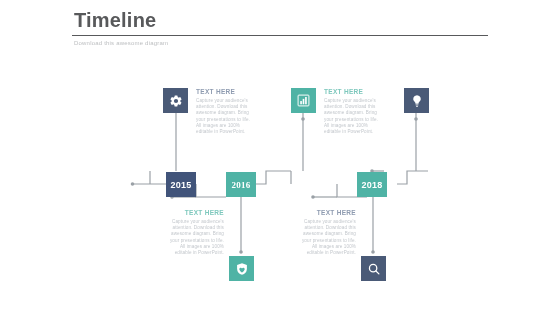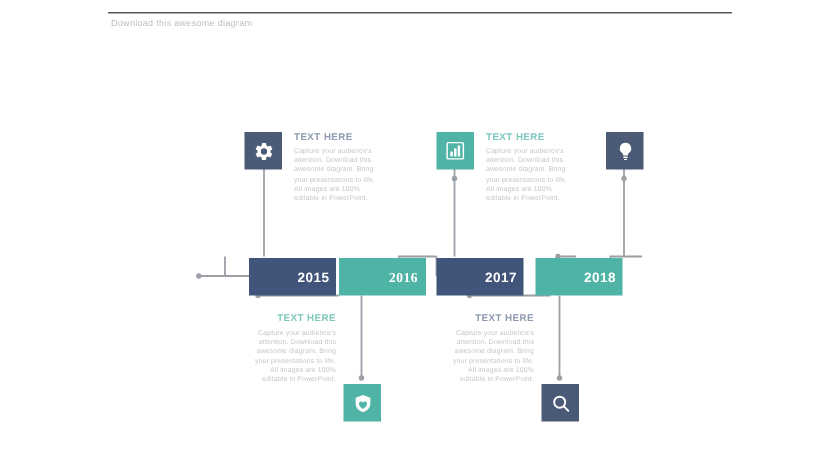--- a/index.html
+++ b/index.html
@@ -75,21 +75,20 @@
     position: absolute;
     width: 30px;
     height: 25px;
     display: flex;
     align-items: center;
     justify-content: center;
     font-size: 9px;
     font-weight: 700;
     color: #ffffff;
     letter-spacing: 0.3px;
-    padding-left: 28px;
   }
   .year-blue { background: #41547a; }
   .year-teal { background: #4fb3a5; }
 
   
   .text-block {
     position: absolute;
     width: 56px;
   }
   .text-block .tb-head {
@@ -107,20 +106,21 @@
   }
   .head-blue { color: #8e9bb0; }
   .head-teal { color: #7ec8bd; }
   .align-left  { text-align: left; }
   .align-right { text-align: right; }
 </style>
 </head>
 <body>
 
 <div id="header">
+  <div id="page-title">Timeline</div>
   <div id="title-rule"></div>
   <div id="page-subtitle">Download this awesome diagram</div>
 </div>
 
 <div id="diagram">
 
   <svg id="connectors" width="560" height="315">
     <g stroke="#9aa0a6" stroke-width="1.2" fill="none">
 
       <path d="M132,184 L166,184"></path>
@@ -206,23 +206,20 @@
   </div>
 
   <div class="year-box year-blue" style="left:166px; top:172px;">
     <span>2015</span>
   </div>
 
   <div class="year-box year-teal" style="left:226px; top:172px;font-family:Liberation Serif, serif;">
     <span>2016</span>
   </div>
 
-  <div class="year-box year-blue" style="left:291px; top:172px;">
-    <span>2017</span>
-  </div>
 
   <div class="year-box year-teal" style="left:357px; top:172px;text-align:center;">
     <span>2018</span>
   </div>
 
   <div class="text-block align-left" style="left:196px; top:87px;">
     <div class="tb-head head-blue">TEXT HERE</div>
     <div class="tb-body">Capture your audience's attention. Download this awesome diagram. Bring your presentations to life. All images are 100% editable in PowerPoint.</div>
   </div>
 

